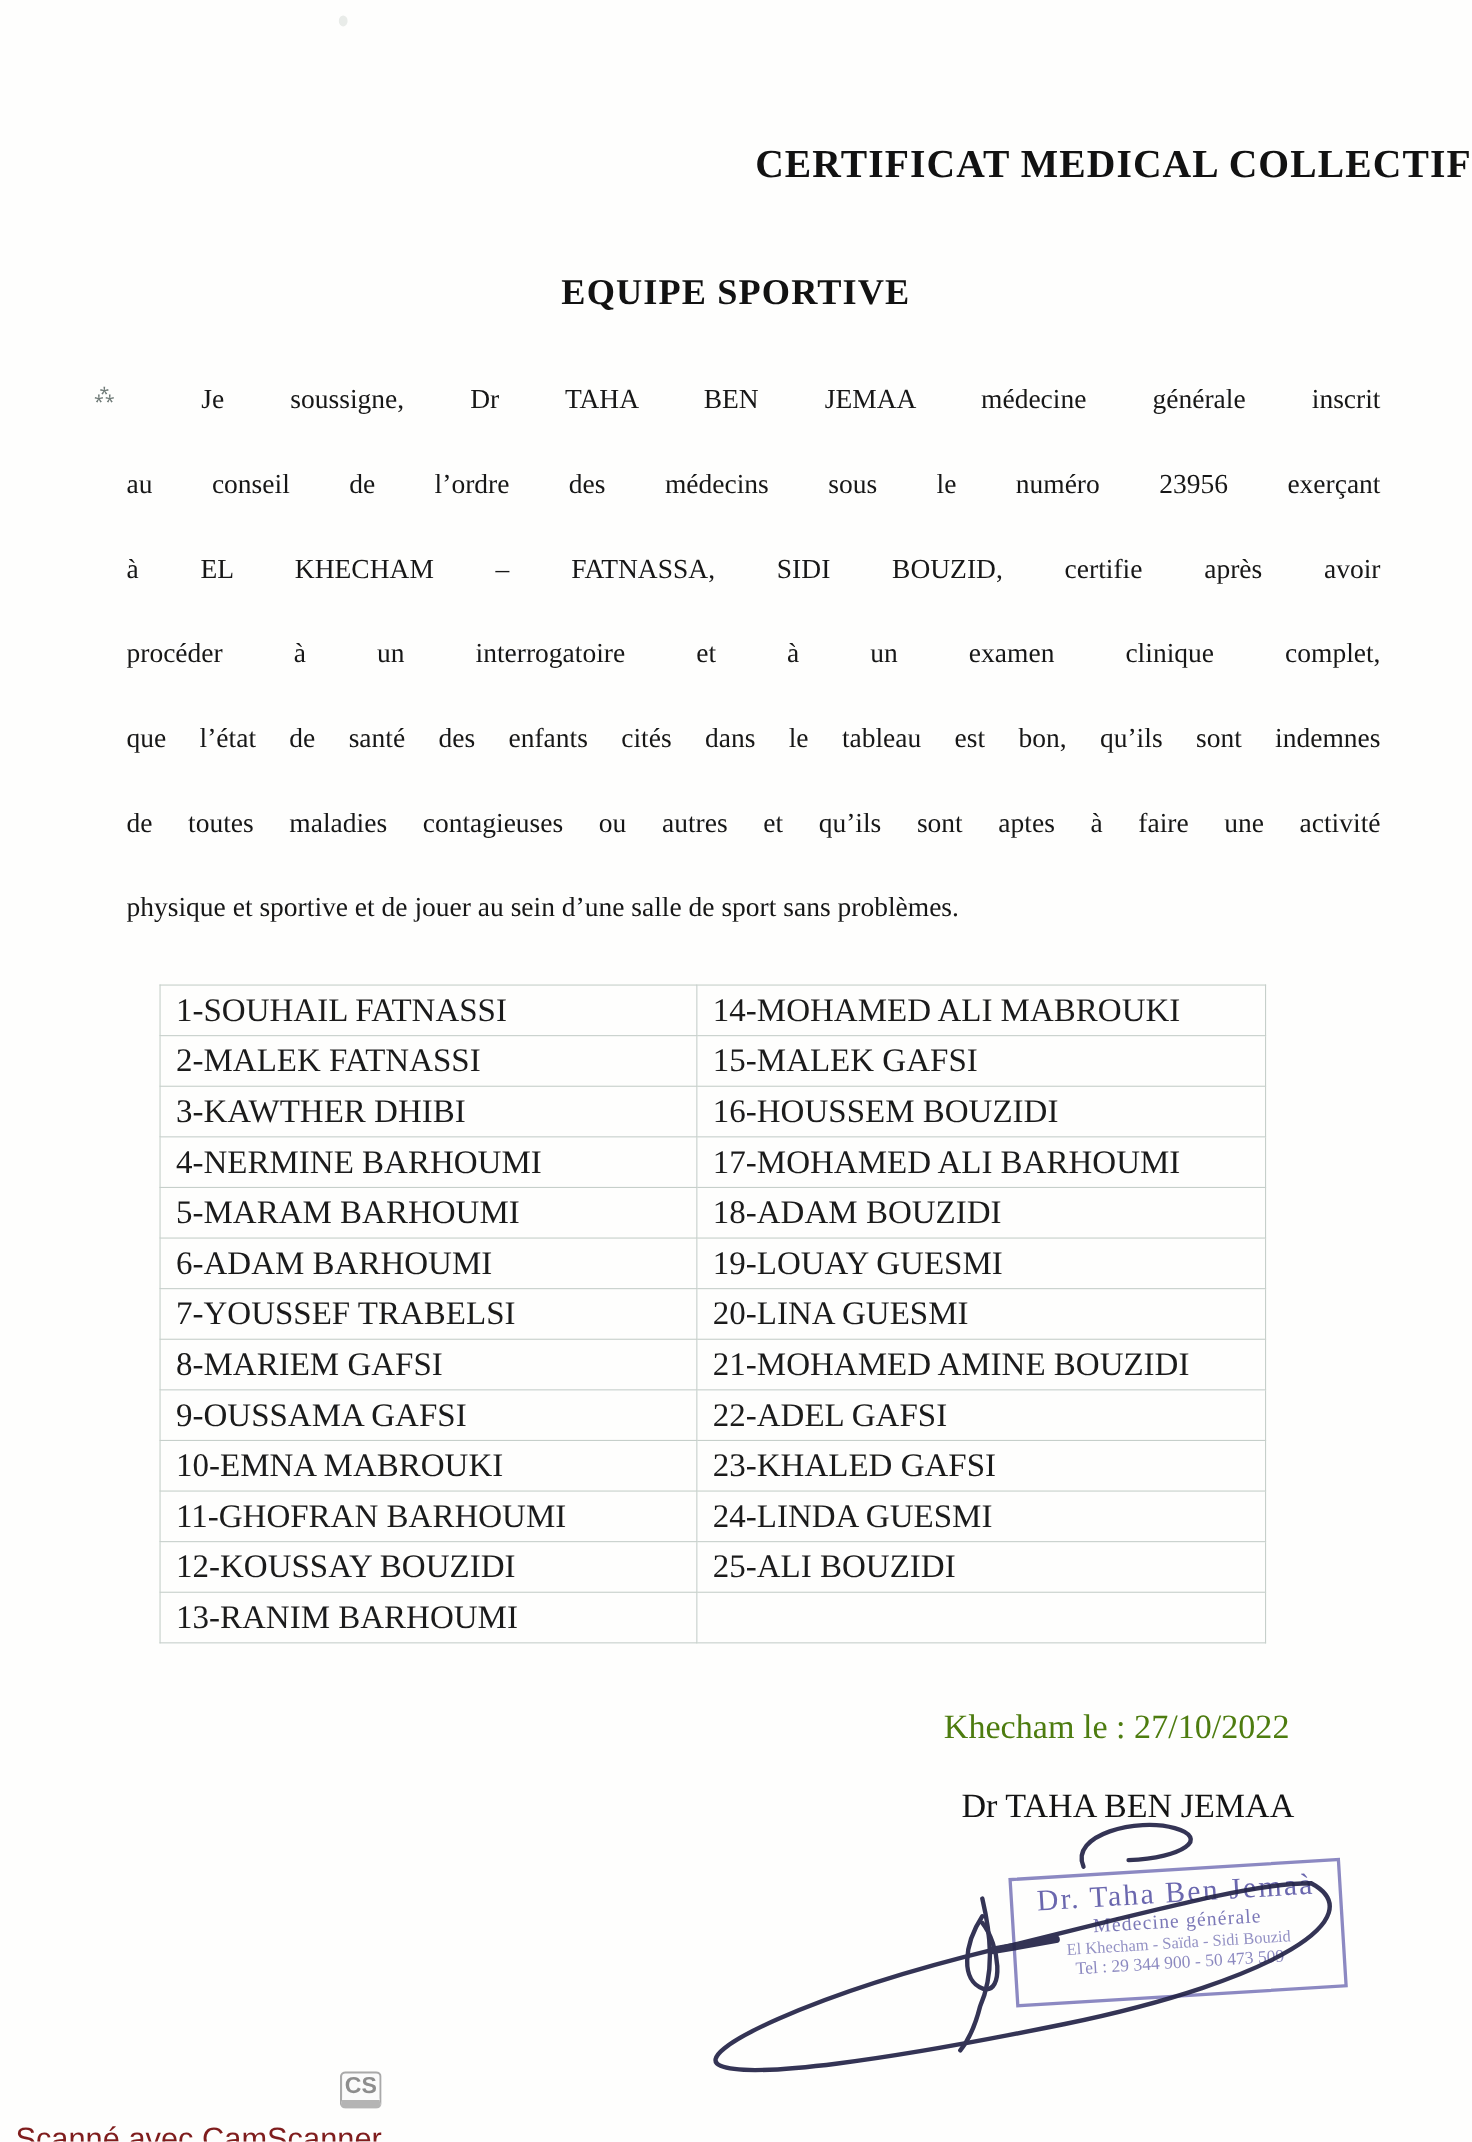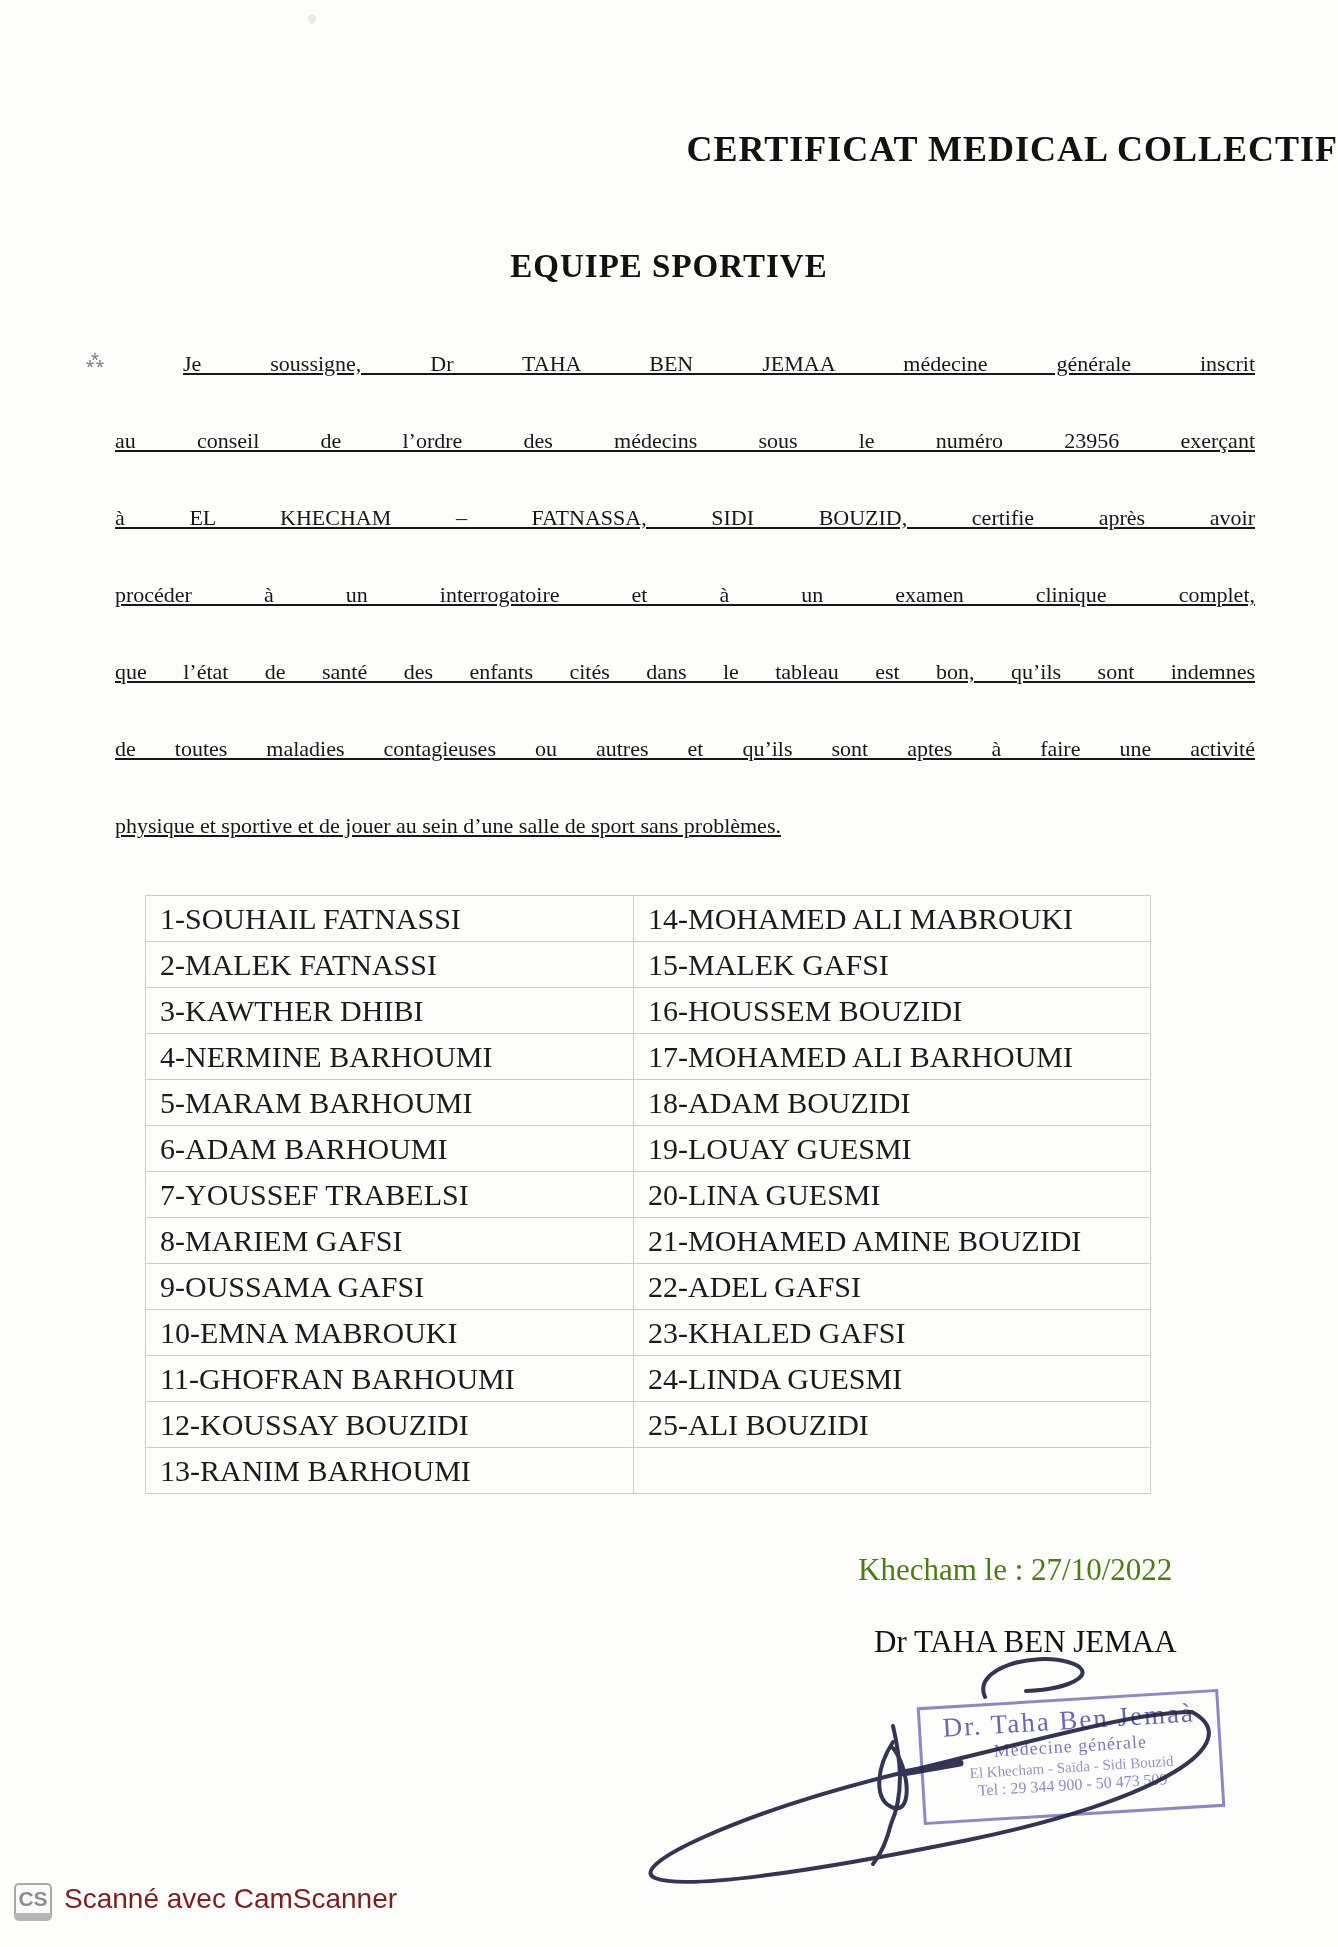--- a/index.html
+++ b/index.html
@@ -14,24 +14,23 @@
     text-align:right; font-size:36px; font-weight:bold; letter-spacing:1px;
     color:#121212;
   }
   .doc-subtitle {
     position:absolute; top:248px; left:0; width:100%;
     text-align:center; font-size:33px; font-weight:bold; letter-spacing:1px;
     color:#121212;
   }
   .body-text { position:absolute; top:342px; left:115px; width:1140px; }
   .body-line {
-    font-size:22px; height:77px; line-height:44px;
+    font-size:25px; height:77px; line-height:44px;
     text-align:justify; text-align-last:justify; white-space:normal;
     color:#171717;
-    text-decoration:underline;
   }
   .body-line.first { text-indent:68px; }
   .body-line.last { text-align-last:left; }
   .roster {
     position:absolute; top:895px; left:145px; width:1005px;
     border-collapse:collapse; table-layout:fixed;
   }
   .roster td {
     border:1px solid #c6cfca; height:45px; padding:0 4px 0 14px;
     font-size:30px; color:#1b1b1b; vertical-align:middle;
@@ -62,22 +61,23 @@
   .artifact-mark {
     position:absolute; top:352px; left:86px; width:14px; height:16px;
     color:#6f7a77; font-size:16px; line-height:16px;
   }
   .artifact-dot {
     position:absolute; top:14px; left:308px; width:8px; height:10px;
     background:#e9ece9; border-radius:50%;
   }
   .watermark {
     position:absolute; left:14px; top:1883px; height:44px;
-    display:flex; align-items:flex-start; gap:12px;
+    display:flex; align-items:flex-end; gap:12px;
     font-family:"Liberation Sans", sans-serif;
+    flex-direction:column;
   }
   .cs-badge {
     width:38px; height:38px; box-sizing:border-box;
     border:2px solid #a9a9a9; border-bottom:8px solid #b4b4b4;
     border-radius:5px; background:#fbfbfb;
     display:flex; align-items:center; justify-content:center;
     font-size:21px; font-weight:bold; color:#8d8d8d; letter-spacing:0;
   }
   .wm-text { font-size:28px; color:#7f1d1d; }
 </style>

